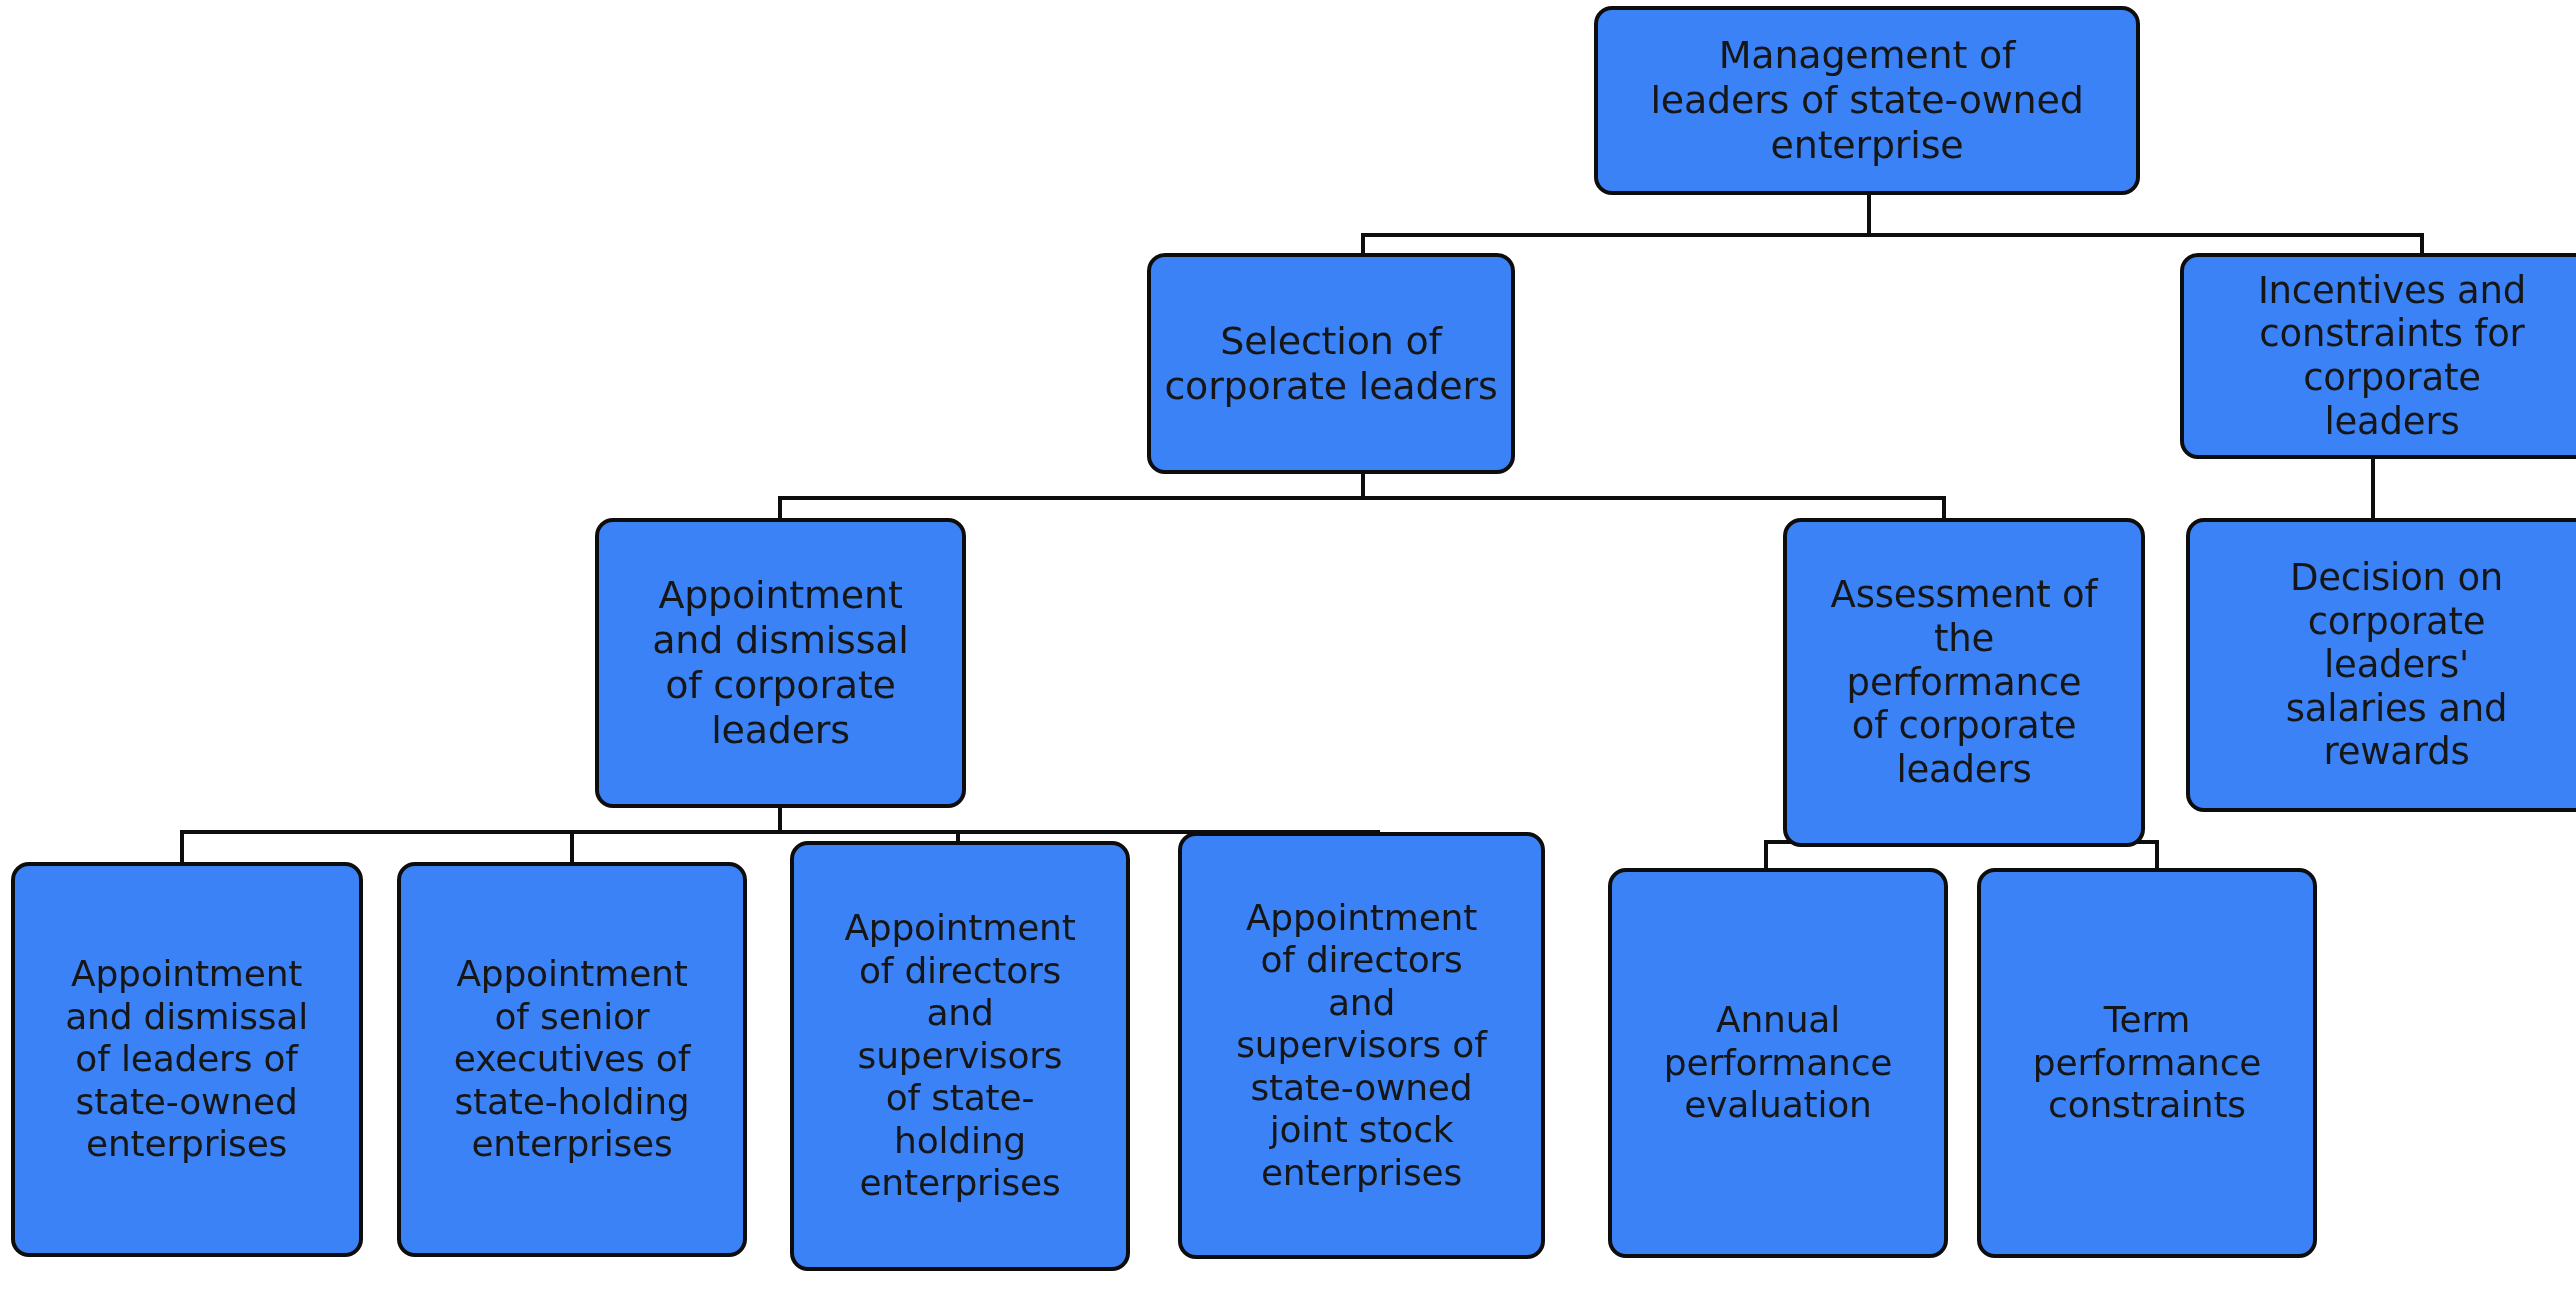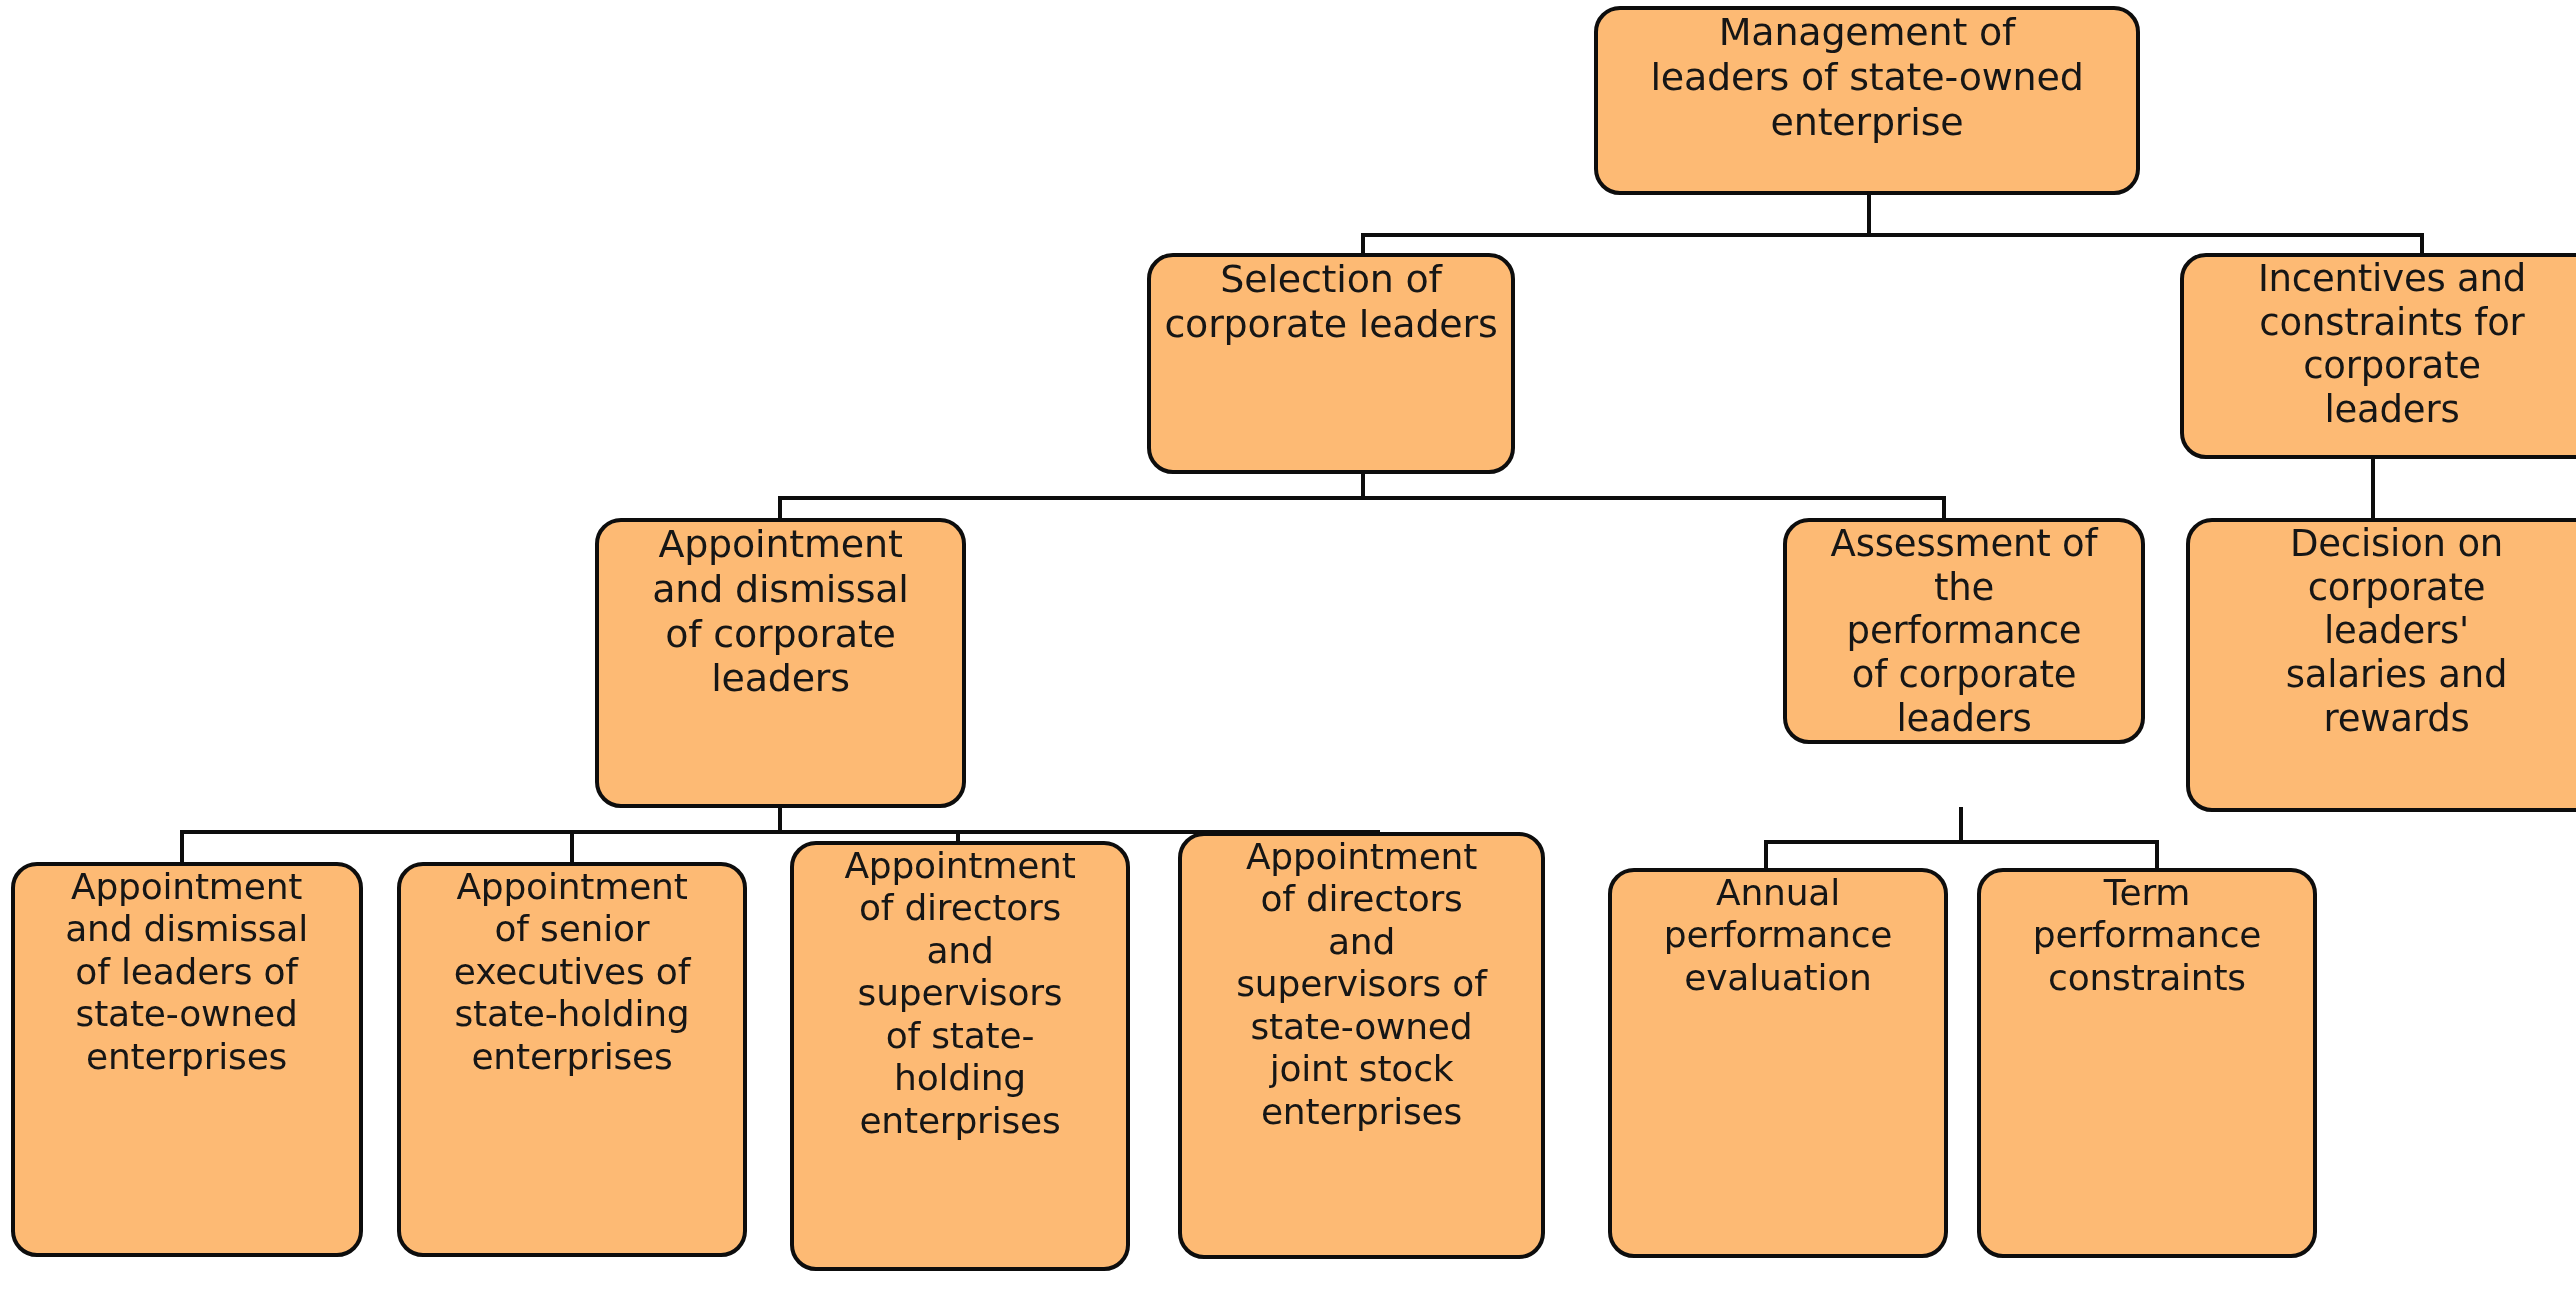--- a/index.html
+++ b/index.html
@@ -15,24 +15,24 @@
     position: relative;
     width: 2576px;
     height: 1291px;
     background: #ffffff;
     overflow: hidden;
   }
   .node {
     position: absolute;
     box-sizing: border-box;
     border: 4.5px solid #0d0d0d;
-    border-radius: 26px;
-    background: #fdba74;
+    border-radius: 18px;
+    background: #3b82f6;
     display: flex;
-    align-items: flex-start;
+    align-items: center;
     justify-content: center;
     text-align: center;
     color: #161616;
     z-index: 2;
   }
   .node .label {
     display: block;
     width: 100%;
     padding: 0 7.6px;
     line-height: 1.18;
@@ -103,21 +103,21 @@
 leaders</span>
   </div>
 
   <div class="node" style="left:595px; top:518px; width:371px; height:290px;">
     <span class="label fs-l">Appointment
 and dismissal
 of corporate
 leaders</span>
   </div>
 
-  <div class="node" style="left:1783px; top:518px; width:362px; height:226px;">
+  <div class="node" style="left:1783px; top:518px; width:362px; height:329px;">
     <span class="label fs-m">Assessment of
 the
 performance
 of corporate
 leaders</span>
   </div>
 
   <div class="node" style="left:2186px; top:518px; width:421px; height:294px;">
     <span class="label fs-m">Decision on
 corporate

